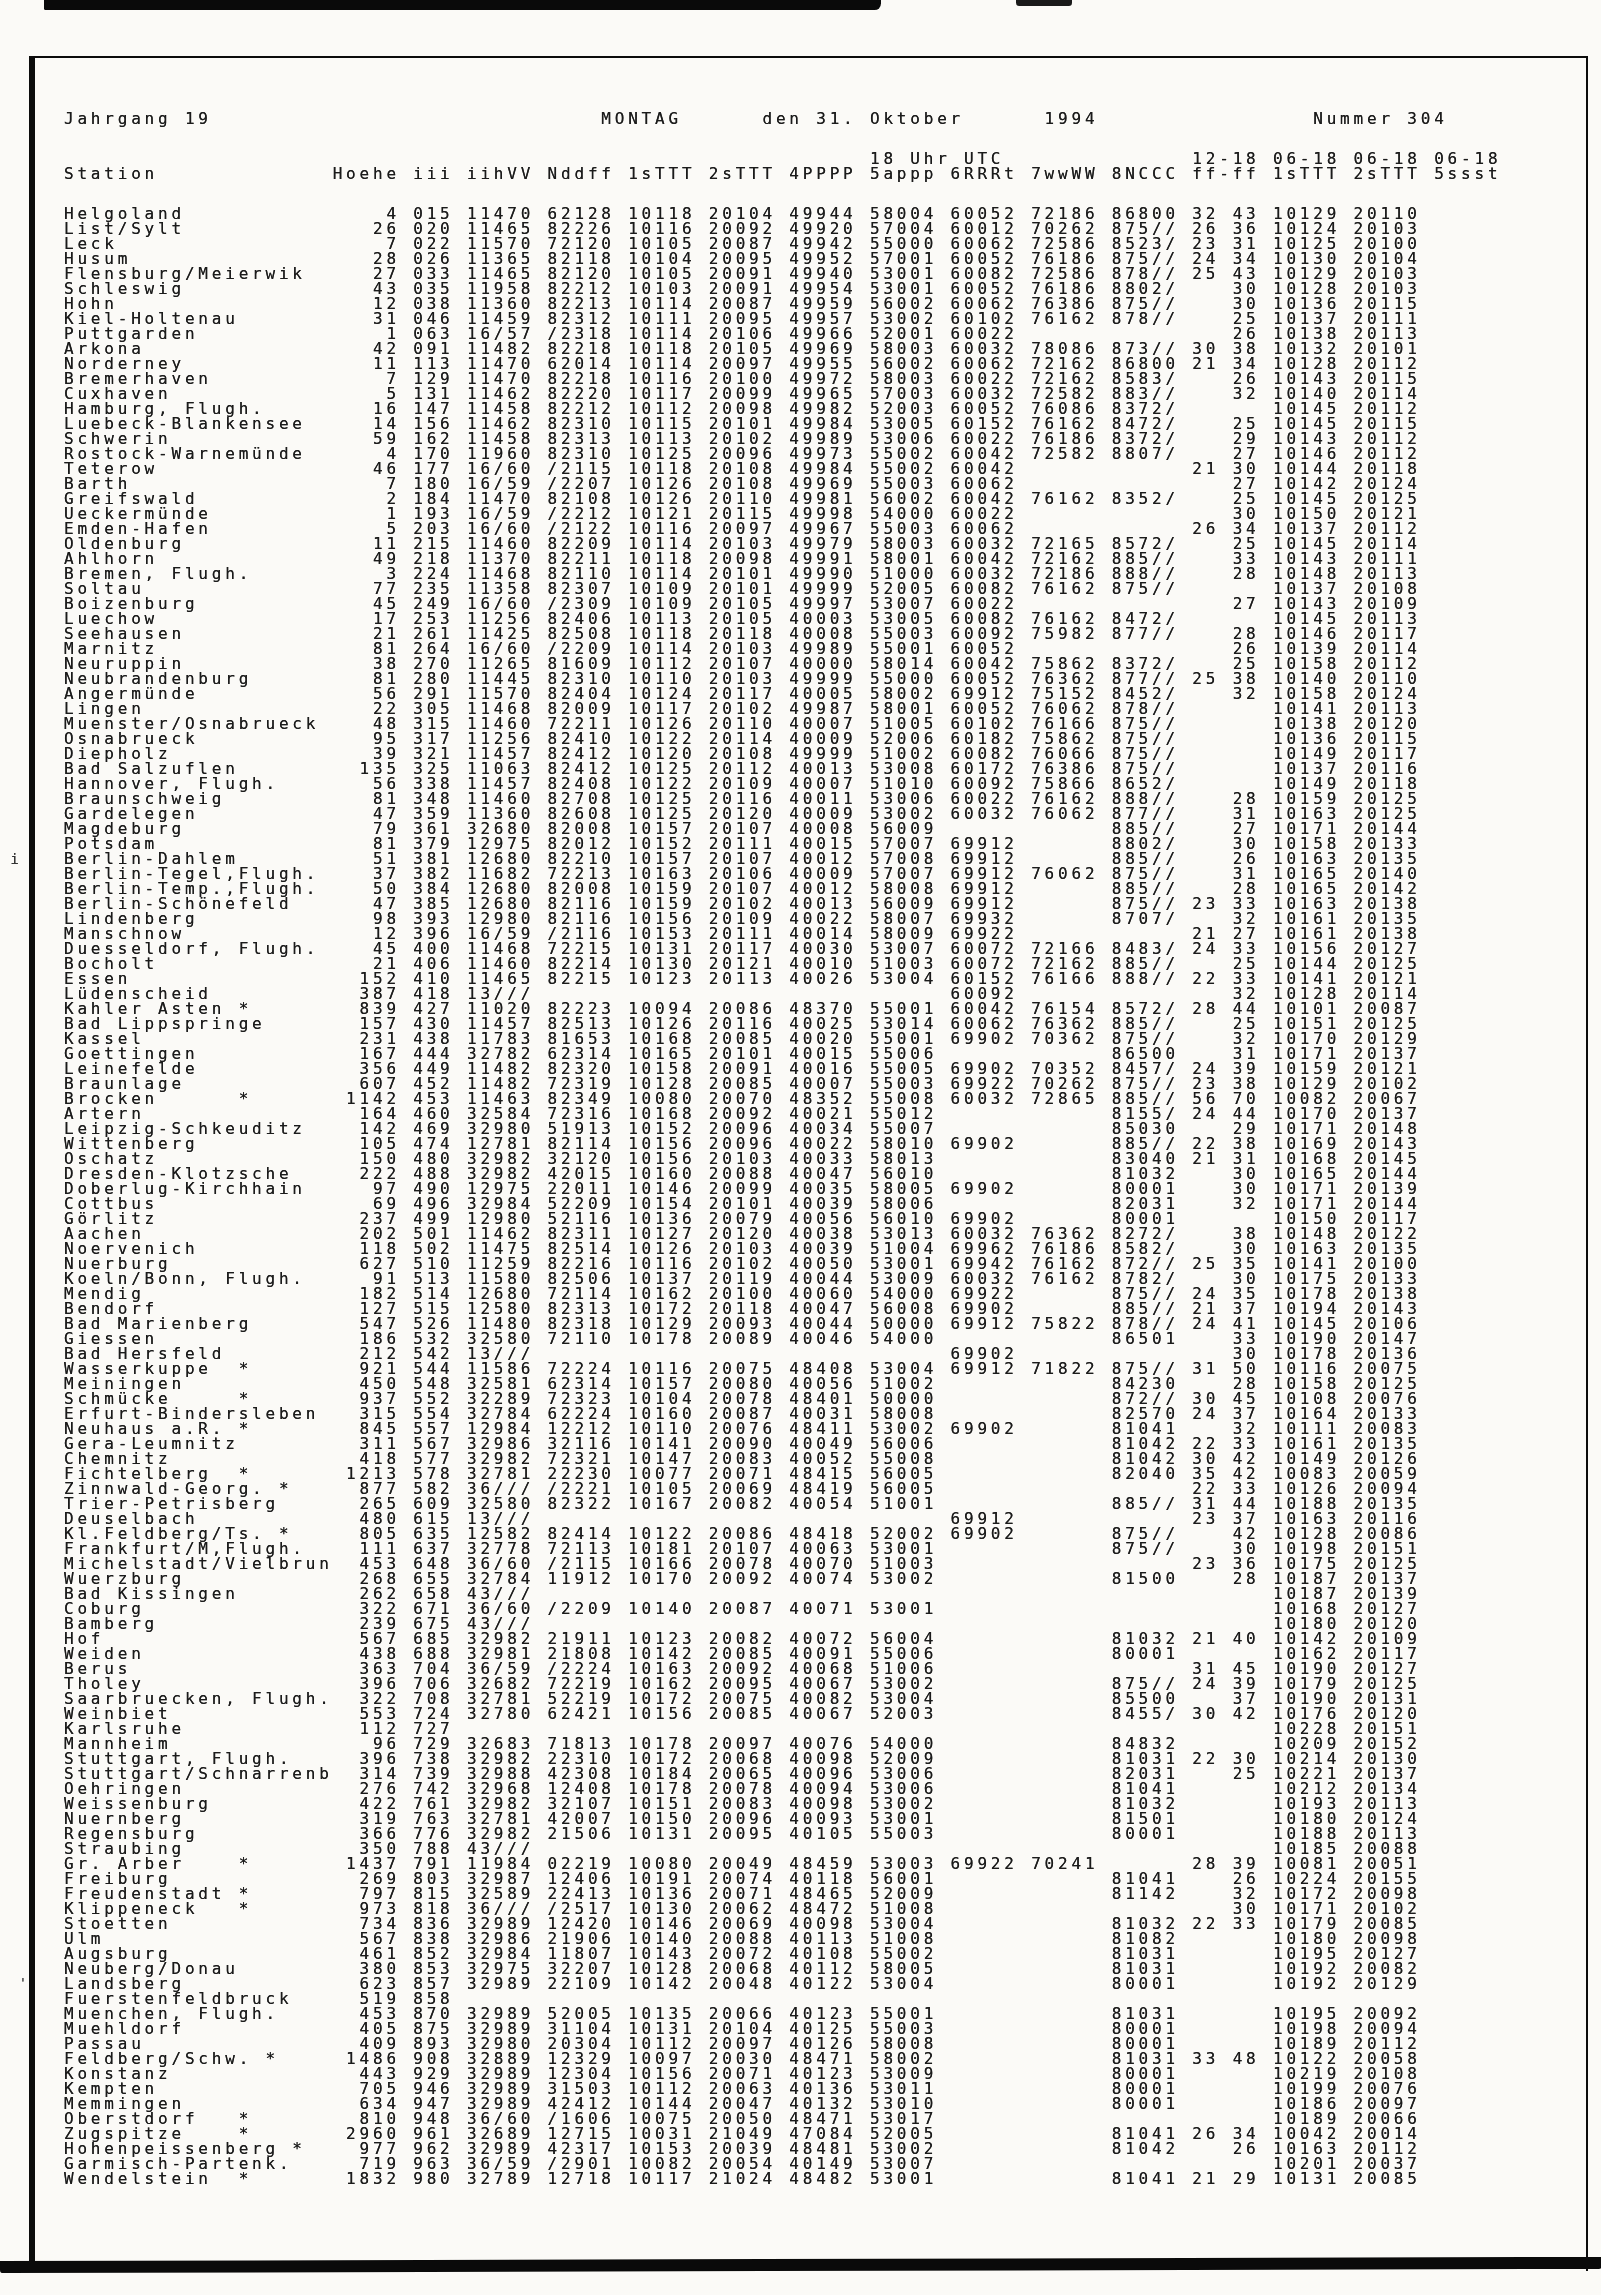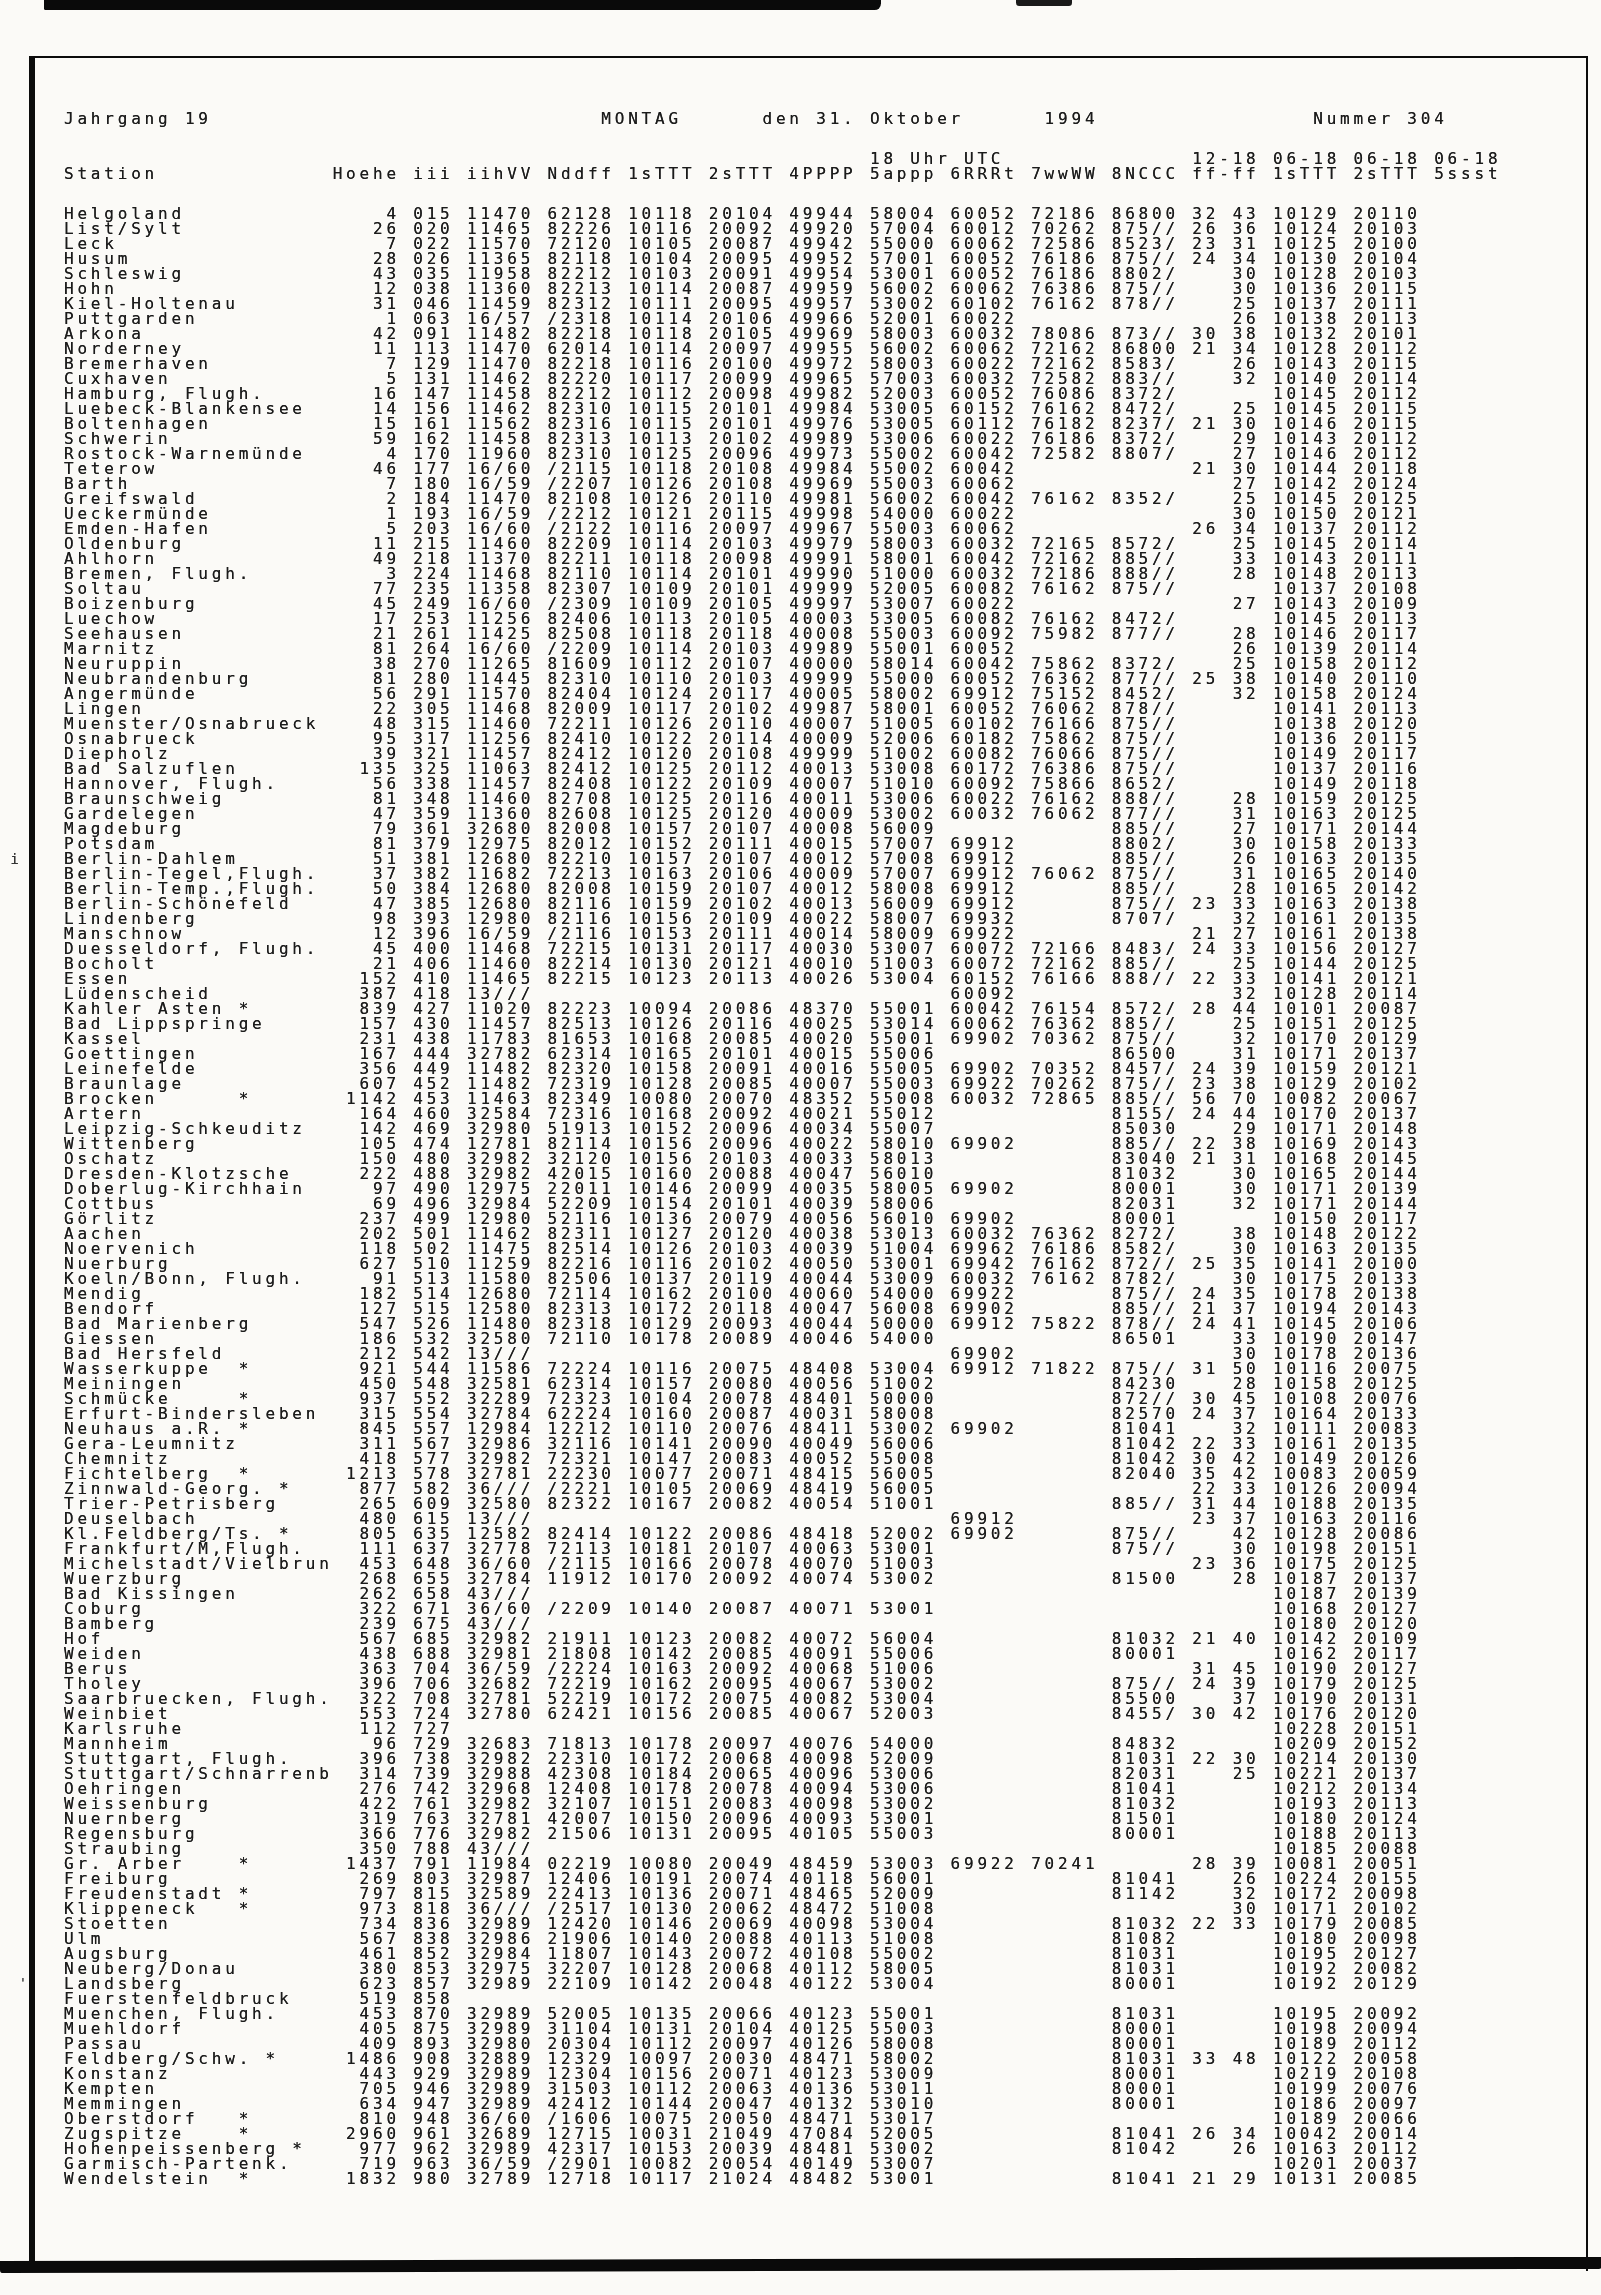--- a/index.html
+++ b/index.html
@@ -42,31 +42,31 @@
   <div id="hdr">
       <div class="mono row">                                                            18 Uhr UTC              12-18 06-18 06-18 06-18</div>
       <div class="mono row">Station             Hoehe iii iihVV Nddff 1sTTT 2sTTT 4PPPP 5appp 6RRRt 7wwWW 8NCCC ff-ff 1sTTT 2sTTT 5ssst</div>
     </div>
 
   <div id="tbl">
       <div class="mono row">Helgoland               4 015 11470 62128 10118 20104 49944 58004 60052 72186 86800 32 43 10129 20110</div>
       <div class="mono row">List/Sylt              26 020 11465 82226 10116 20092 49920 57004 60012 70262 875// 26 36 10124 20103</div>
       <div class="mono row">Leck                    7 022 11570 72120 10105 20087 49942 55000 60062 72586 8523/ 23 31 10125 20100</div>
       <div class="mono row">Husum                  28 026 11365 82118 10104 20095 49952 57001 60052 76186 875// 24 34 10130 20104</div>
+      <div class="mono row">Flensburg/Meierwik     27 033 11465 82120 10105 20091 49940 53001 60082 72586 878// 25 43 10129 20103</div>
       <div class="mono row">Schleswig              43 035 11958 82212 10103 20091 49954 53001 60052 76186 8802/    30 10128 20103</div>
       <div class="mono row">Hohn                   12 038 11360 82213 10114 20087 49959 56002 60062 76386 875//    30 10136 20115</div>
       <div class="mono row">Kiel-Holtenau          31 046 11459 82312 10111 20095 49957 53002 60102 76162 878//    25 10137 20111</div>
       <div class="mono row">Puttgarden              1 063 16/57 /2318 10114 20106 49966 52001 60022                26 10138 20113</div>
       <div class="mono row">Arkona                 42 091 11482 82218 10118 20105 49969 58003 60032 78086 873// 30 38 10132 20101</div>
       <div class="mono row">Norderney              11 113 11470 62014 10114 20097 49955 56002 60062 72162 86800 21 34 10128 20112</div>
       <div class="mono row">Bremerhaven             7 129 11470 82218 10116 20100 49972 58003 60022 72162 8583/    26 10143 20115</div>
       <div class="mono row">Cuxhaven                5 131 11462 82220 10117 20099 49965 57003 60032 72582 883//    32 10140 20114</div>
       <div class="mono row">Hamburg, Flugh.        16 147 11458 82212 10112 20098 49982 52003 60052 76086 8372/       10145 20112</div>
       <div class="mono row">Luebeck-Blankensee     14 156 11462 82310 10115 20101 49984 53005 60152 76162 8472/    25 10145 20115</div>
-      <div class="mono row">Boltenhagen            15 161 11562 82316 10115 20101 49976 53005 60112 76182 8237/ 21 30 10146 20115</div>
       <div class="mono row">Schwerin               59 162 11458 82313 10113 20102 49989 53006 60022 76186 8372/    29 10143 20112</div>
       <div class="mono row">Rostock-Warnemünde      4 170 11960 82310 10125 20096 49973 55002 60042 72582 8807/    27 10146 20112</div>
       <div class="mono row">Teterow                46 177 16/60 /2115 10118 20108 49984 55002 60042             21 30 10144 20118</div>
       <div class="mono row">Barth                   7 180 16/59 /2207 10126 20108 49969 55003 60062                27 10142 20124</div>
       <div class="mono row">Greifswald              2 184 11470 82108 10126 20110 49981 56002 60042 76162 8352/    25 10145 20125</div>
       <div class="mono row">Ueckermünde             1 193 16/59 /2212 10121 20115 49998 54000 60022                30 10150 20121</div>
       <div class="mono row">Emden-Hafen             5 203 16/60 /2122 10116 20097 49967 55003 60062             26 34 10137 20112</div>
       <div class="mono row">Oldenburg              11 215 11460 82209 10114 20103 49979 58003 60032 72165 8572/    25 10145 20114</div>
       <div class="mono row">Ahlhorn                49 218 11370 82211 10118 20098 49991 58001 60042 72162 885//    33 10143 20111</div>
       <div class="mono row">Bremen, Flugh.          3 224 11468 82110 10114 20101 49990 51000 60032 72186 888//    28 10148 20113</div>

